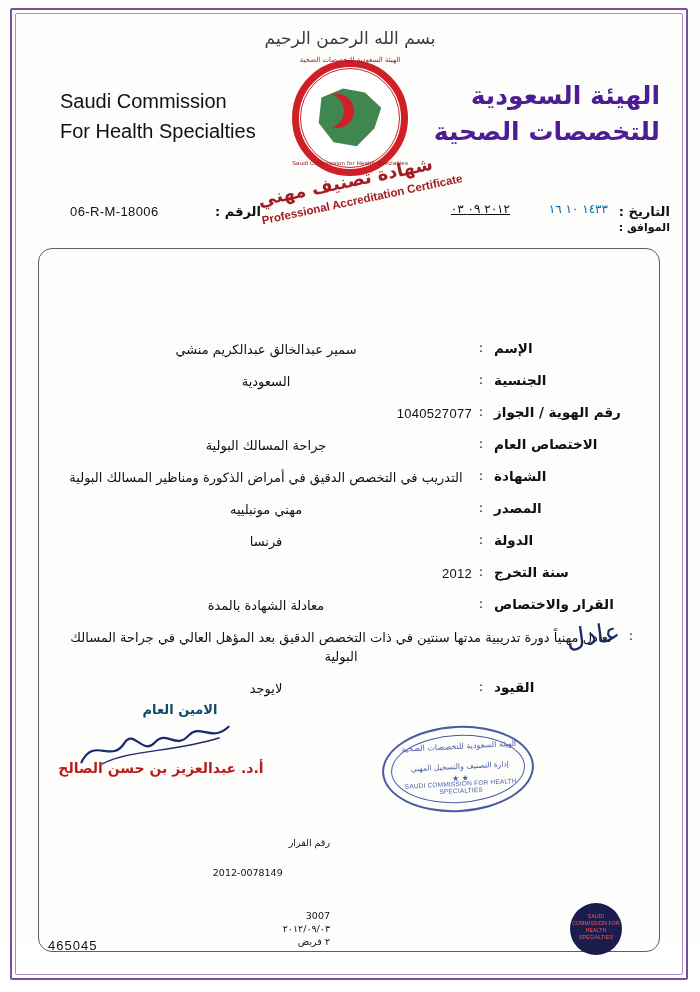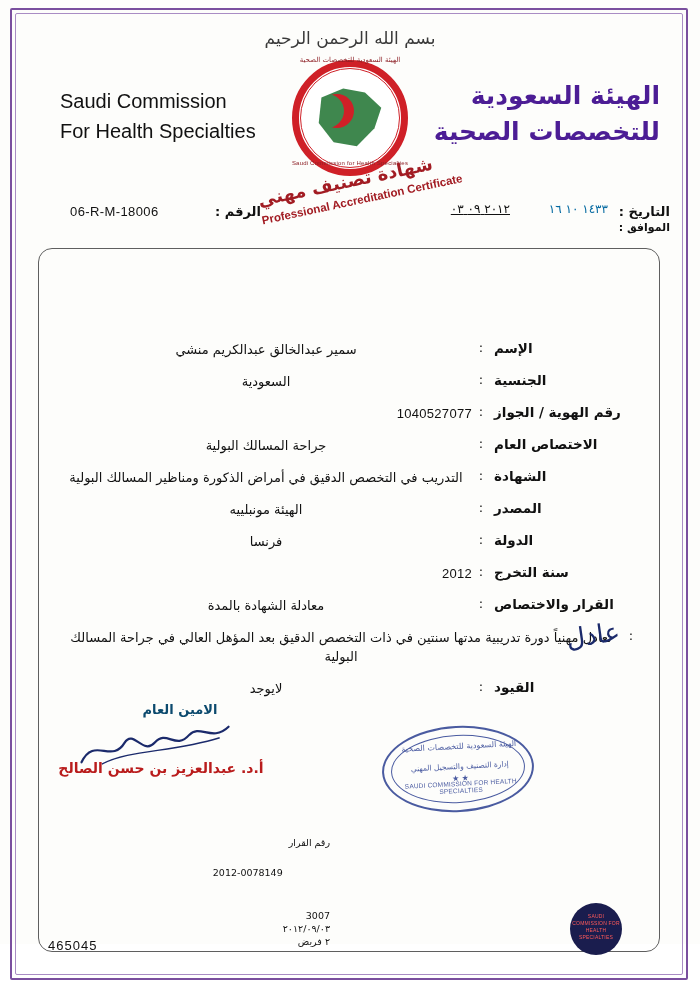--- a/index.html
+++ b/index.html
@@ -516,21 +516,21 @@
         <div class="value">جراحة المسالك البولية</div>
       </div>
       <div class="field">
         <div class="label">الشهادة</div>
         <div class="colon">:</div>
         <div class="value">التدريب في التخصص الدقيق في أمراض الذكورة ومناظير المسالك البولية</div>
       </div>
       <div class="field">
         <div class="label">المصدر</div>
         <div class="colon">:</div>
-        <div class="value">الهيئة مونبلييه</div>
+        <div class="value">مهني مونبلييه</div>
       </div>
       <div class="field">
         <div class="label">الدولة</div>
         <div class="colon">:</div>
         <div class="value">فرنسا</div>
       </div>
       <div class="field">
         <div class="label">سنة التخرج</div>
         <div class="colon">:</div>
         <div class="value ltr">2012</div>

